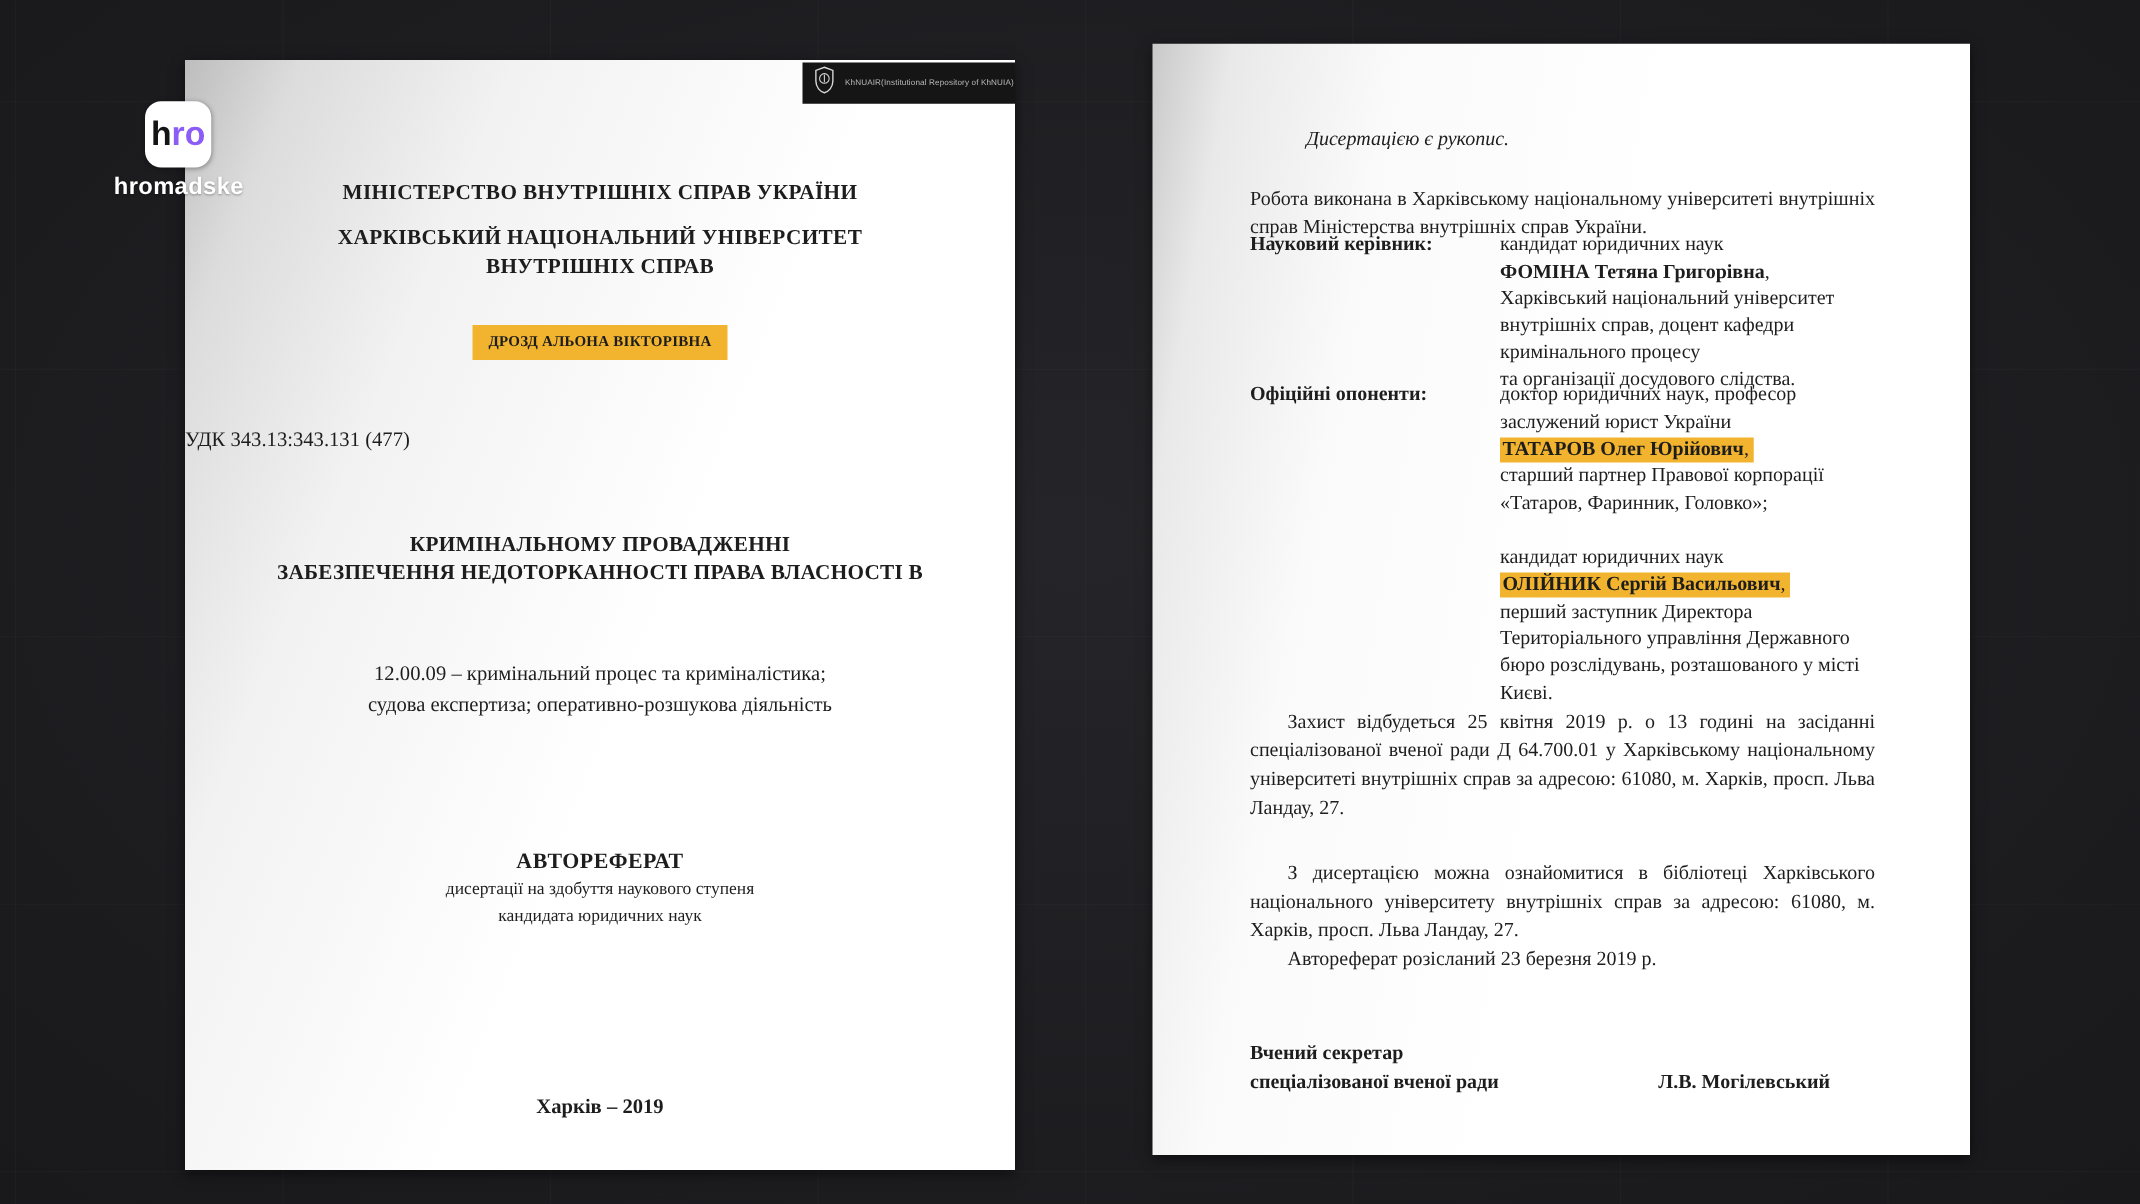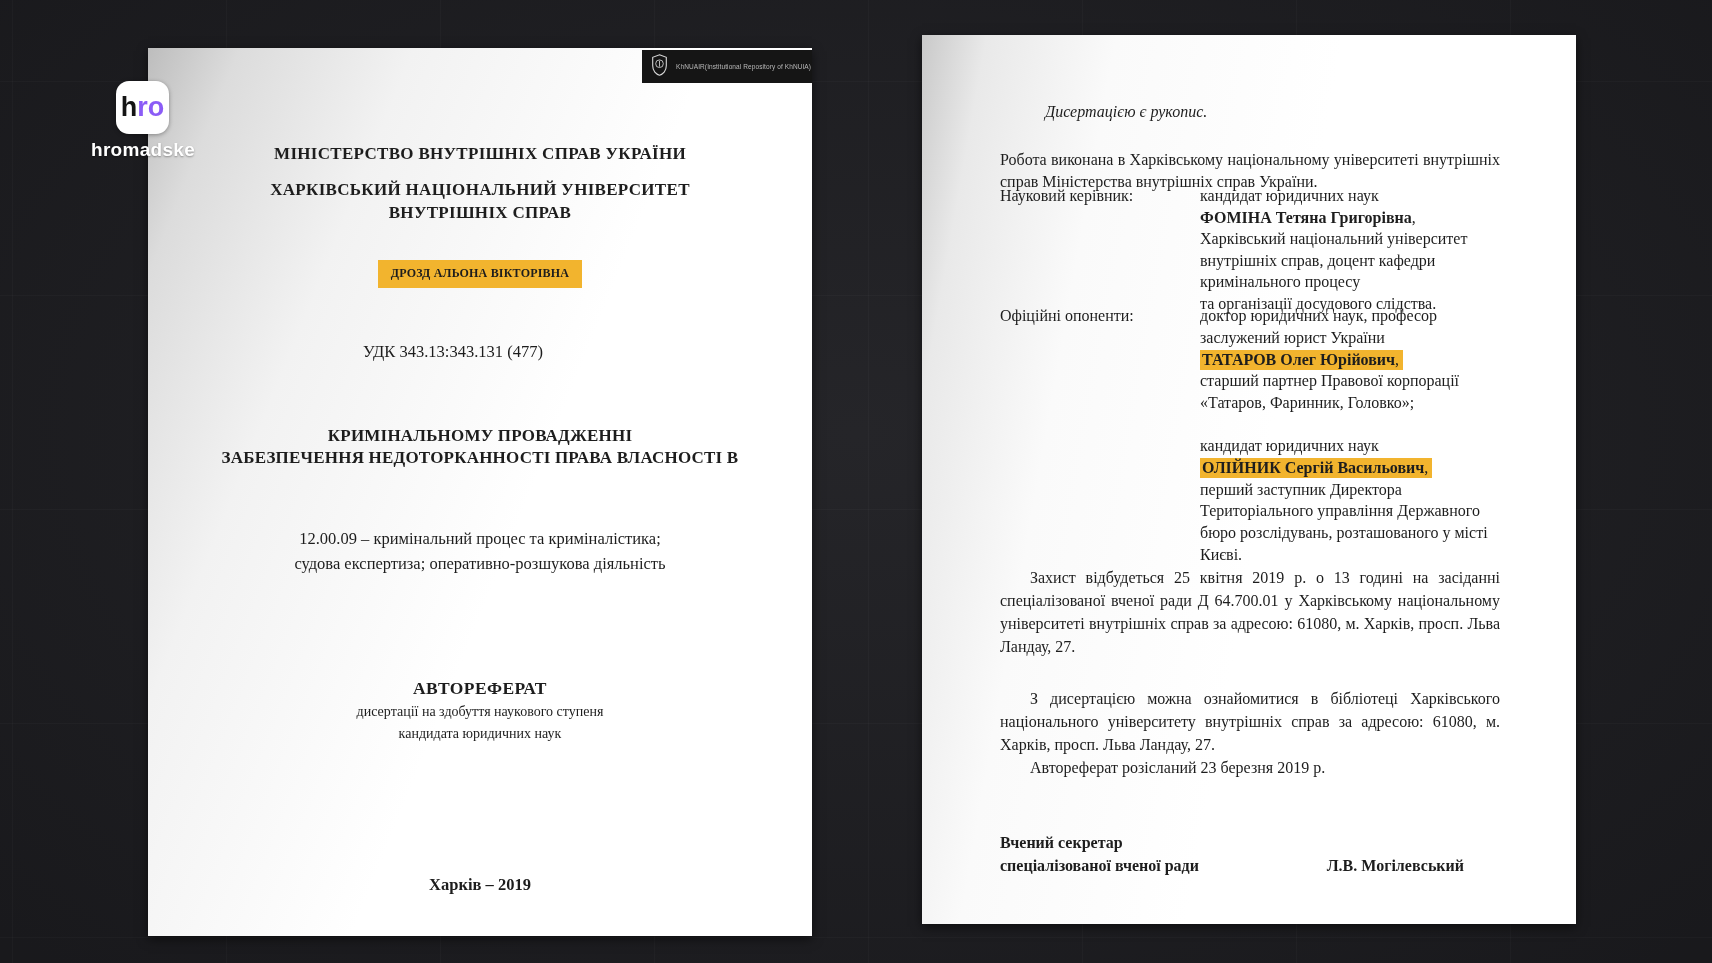--- a/index.html
+++ b/index.html
@@ -48,32 +48,32 @@
   .lp-ministry  { top:96px;  font-size:17px; font-weight:bold; letter-spacing:0.3px; }
   .lp-univ      { top:130px; font-size:17px; font-weight:bold; letter-spacing:0.3px; line-height:23px; }
   .lp-author-wrap { top:212px; }
   .hl {
     background:#F2B42E;
   }
   .lp-author {
     display:inline-block; padding:6px 13px 7px 13px;
     font-size:12px; font-weight:bold; letter-spacing:0.2px;
   }
-  .lp-udc   { top:294px; padding-right:54px; text-align:center; font-size:16.5px; }
+  .lp-udc   { top:294px; padding-right:54px; text-align:left; font-size:16.5px; }
   .lp-title { top:377px; font-size:17px; font-weight:bold; letter-spacing:0.2px; line-height:22px; }
   .lp-spec  { top:478px; font-size:16.5px; line-height:25px; }
   .lp-avto-head { top:630px; font-size:17.5px; font-weight:bold; letter-spacing:0.4px; }
   .lp-avto-sub  { top:653px; font-size:14px; line-height:22px; }
   .lp-city  { top:827px; font-size:16.5px; font-weight:bold; }
 
   
   .rp-text { left:78px; right:76px; font-size:16px; }
   .rp-italic { top:66px; text-indent:45px; font-style:italic; line-height:21.5px; }
   .rp-work   { top:88px; text-align:justify; line-height:21.5px;margin-top:26px; }
-  .rp-label  { left:78px; font-size:16px; font-weight:normal; }
+  .rp-label  { left:78px; font-size:16px; font-weight:bold; }
   .rp-col    { left:278px; width:300px; font-size:16px; }
   .rp-col div { white-space:nowrap; }
   .sup-top   { top:150px; line-height:21.5px; }
   .opp-top   { top:270px; line-height:21.8px; }
   .opp2-top  { top:400px; line-height:21.8px; }
   .name-hl { background:#F2B42E; padding:1px 4px 2px 2px; }
   .rp-defense { top:531px; text-align:justify; text-indent:30px; line-height:23px; }
   .rp-library { top:652px; line-height:23px; }
   .rp-library .para { text-align:justify; text-indent:30px; }
   .rp-library .sent { text-indent:30px; }

